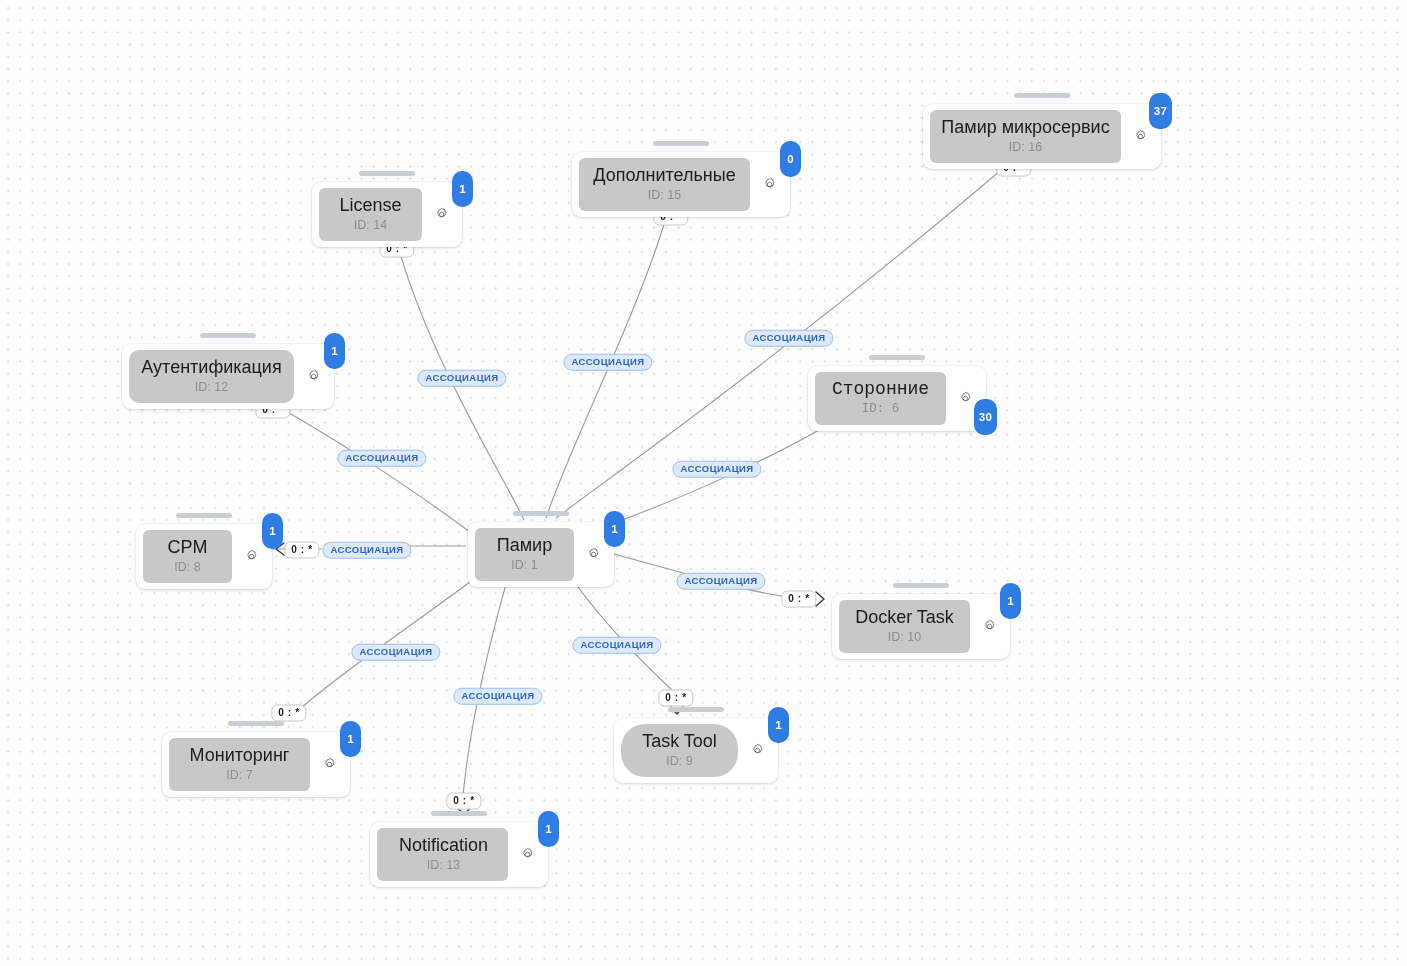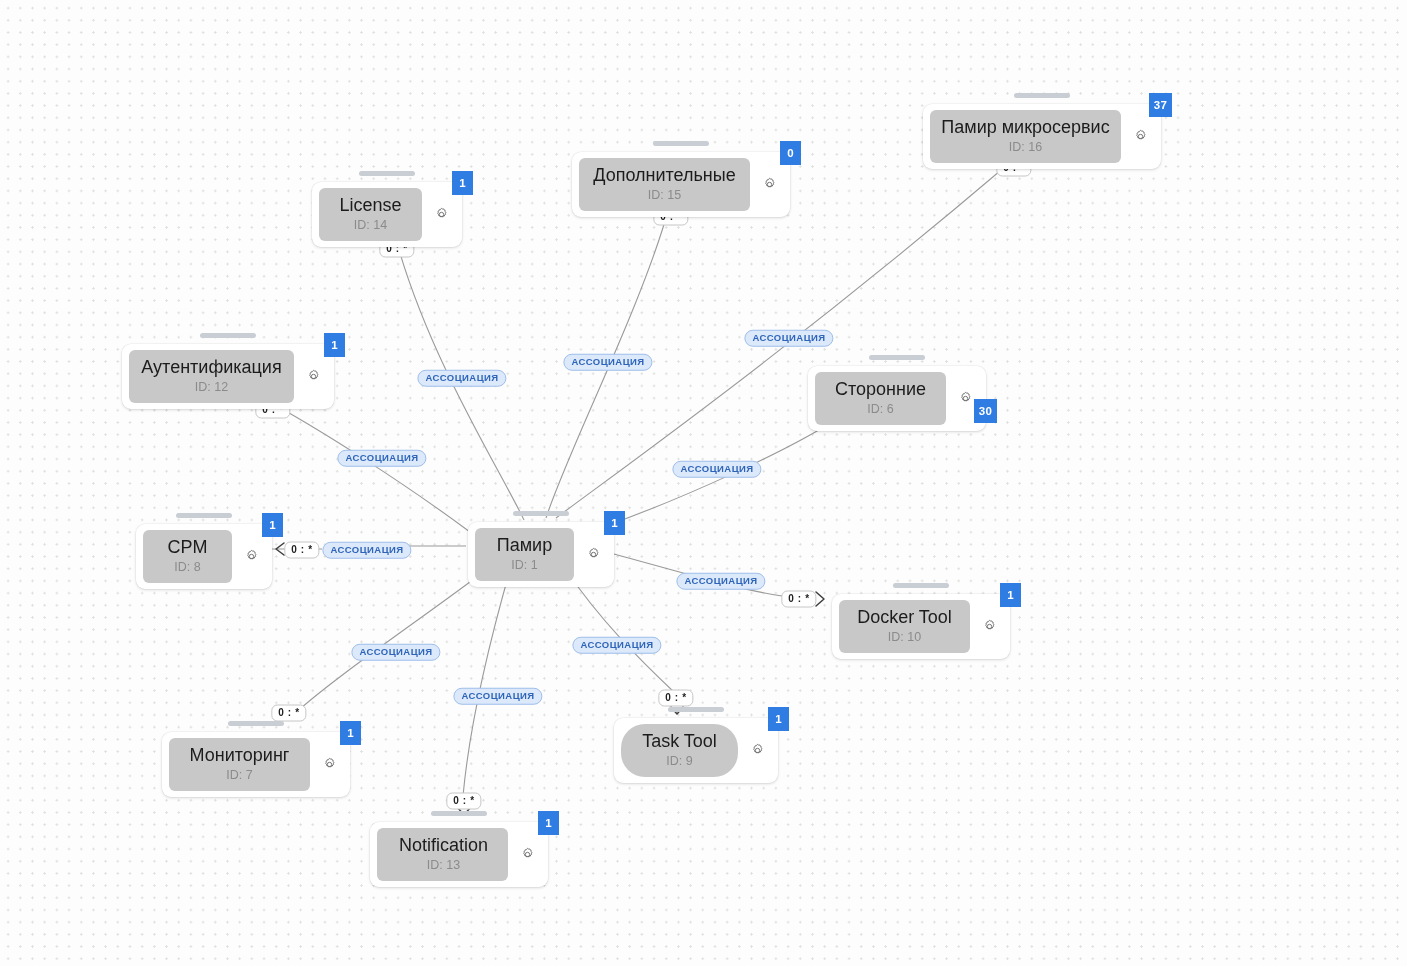--- a/index.html
+++ b/index.html
@@ -95,23 +95,23 @@
     justify-content: center;
     cursor: pointer;
   }
   .node-gear svg { display: block; }
   .node-badge {
     position: absolute;
     top: -11px;
     right: -11px;
     min-width: 21px;
     height: 21px;
-    padding: 12px 5px;
+    padding: 18px 5px;
     box-sizing: border-box;
-    border-radius: 0;
+    border-radius: 10px;
     background: #2f7de3;
     color: #ffffff;
     font-size: 11.5px;
     font-weight: 600;
     display: flex;
     align-items: center;
     justify-content: center;
     letter-spacing: 0.2px;
   }
 
@@ -242,36 +242,36 @@
       <svg width="17" height="17" viewBox="0 0 24 24" aria-hidden="true">
         <path d="M12 3.2l1.25 1.05 1.6-.25.7 1.47 1.55.52-.07 1.62 1.15 1.15-.72 1.45.4 1.58-1.42.78-.38 1.58-1.62.1-1.05 1.25-1.45-.72-1.58.4-.78-1.42-1.58-.38-.1-1.62-1.25-1.05.72-1.45-.4-1.58 1.42-.78.38-1.58 1.62-.1z" fill="none" stroke="#6b6b6b" stroke-width="1.3" stroke-linejoin="round"></path>
         <circle cx="12" cy="12" r="3.1" fill="none" stroke="#6b6b6b" stroke-width="1.3"></circle>
       </svg>
     </div>
     <div class="node-badge" style="background: rgb(47, 125, 227);">0</div>
   </div>
 
   <div class="node" style="left: 122px; top: 344px; width: 212px;">
     <div class="node-handle"></div>
-    <div class="node-body" style="background: rgb(200, 200, 200);">
+    <div class="node-body" style="background: rgb(200, 200, 200); border-radius: 10px;">
       <div class="node-title">Аутентификация</div>
       <div class="node-id">ID: 12</div>
     </div>
     <div class="node-gear">
       <svg width="17" height="17" viewBox="0 0 24 24" aria-hidden="true">
         <path d="M12 3.2l1.25 1.05 1.6-.25.7 1.47 1.55.52-.07 1.62 1.15 1.15-.72 1.45.4 1.58-1.42.78-.38 1.58-1.62.1-1.05 1.25-1.45-.72-1.58.4-.78-1.42-1.58-.38-.1-1.62-1.25-1.05.72-1.45-.4-1.58 1.42-.78.38-1.58 1.62-.1z" fill="none" stroke="#6b6b6b" stroke-width="1.3" stroke-linejoin="round"></path>
         <circle cx="12" cy="12" r="3.1" fill="none" stroke="#6b6b6b" stroke-width="1.3"></circle>
       </svg>
     </div>
     <div class="node-badge" style="background: rgb(47, 125, 227);">1</div>
   </div>
 
   <div class="node" style="left: 808px; top: 366px; width: 178px;">
     <div class="node-handle"></div>
-    <div class="node-body" style="background: rgb(200, 200, 200);">
+    <div class="node-body" style="background: rgb(200, 200, 200); font-family: Liberation Mono, monospace;">
       <div class="node-title">Сторонние</div>
       <div class="node-id">ID: 6</div>
     </div>
     <div class="node-gear">
       <svg width="17" height="17" viewBox="0 0 24 24" aria-hidden="true">
         <path d="M12 3.2l1.25 1.05 1.6-.25.7 1.47 1.55.52-.07 1.62 1.15 1.15-.72 1.45.4 1.58-1.42.78-.38 1.58-1.62.1-1.05 1.25-1.45-.72-1.58.4-.78-1.42-1.58-.38-.1-1.62-1.25-1.05.72-1.45-.4-1.58 1.42-.78.38-1.58 1.62-.1z" fill="none" stroke="#6b6b6b" stroke-width="1.3" stroke-linejoin="round"></path>
         <circle cx="12" cy="12" r="3.1" fill="none" stroke="#6b6b6b" stroke-width="1.3"></circle>
       </svg>
     </div>
     <div class="node-badge" style="background: rgb(47, 125, 227); margin-top: 44px;">30</div>
@@ -303,21 +303,21 @@
         <path d="M12 3.2l1.25 1.05 1.6-.25.7 1.47 1.55.52-.07 1.62 1.15 1.15-.72 1.45.4 1.58-1.42.78-.38 1.58-1.62.1-1.05 1.25-1.45-.72-1.58.4-.78-1.42-1.58-.38-.1-1.62-1.25-1.05.72-1.45-.4-1.58 1.42-.78.38-1.58 1.62-.1z" fill="none" stroke="#6b6b6b" stroke-width="1.3" stroke-linejoin="round"></path>
         <circle cx="12" cy="12" r="3.1" fill="none" stroke="#6b6b6b" stroke-width="1.3"></circle>
       </svg>
     </div>
     <div class="node-badge" style="background: rgb(47, 125, 227);">1</div>
   </div>
 
   <div class="node" style="left: 832px; top: 594px; width: 178px;">
     <div class="node-handle"></div>
     <div class="node-body" style="background: rgb(200, 200, 200);">
-      <div class="node-title">Docker Tool</div>
+      <div class="node-title">Docker Task</div>
       <div class="node-id">ID: 10</div>
     </div>
     <div class="node-gear">
       <svg width="17" height="17" viewBox="0 0 24 24" aria-hidden="true">
         <path d="M12 3.2l1.25 1.05 1.6-.25.7 1.47 1.55.52-.07 1.62 1.15 1.15-.72 1.45.4 1.58-1.42.78-.38 1.58-1.62.1-1.05 1.25-1.45-.72-1.58.4-.78-1.42-1.58-.38-.1-1.62-1.25-1.05.72-1.45-.4-1.58 1.42-.78.38-1.58 1.62-.1z" fill="none" stroke="#6b6b6b" stroke-width="1.3" stroke-linejoin="round"></path>
         <circle cx="12" cy="12" r="3.1" fill="none" stroke="#6b6b6b" stroke-width="1.3"></circle>
       </svg>
     </div>
     <div class="node-badge" style="background: rgb(47, 125, 227);">1</div>
   </div>

